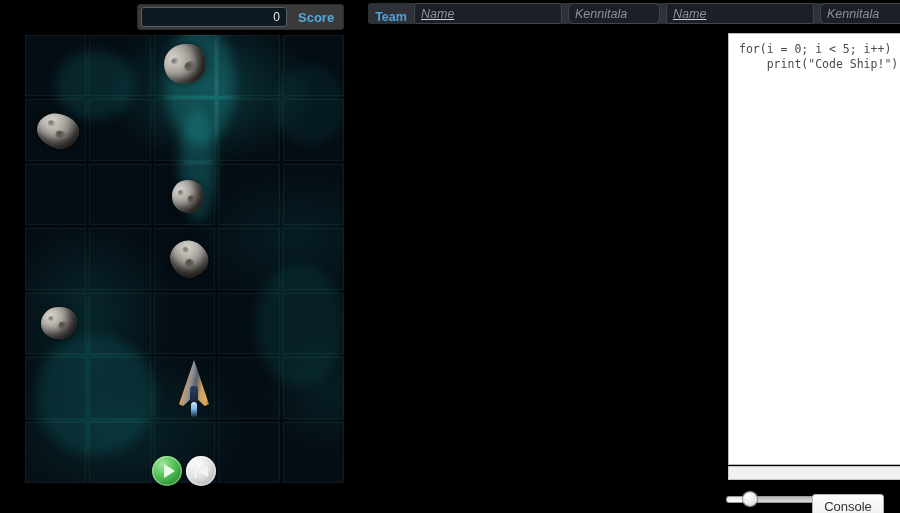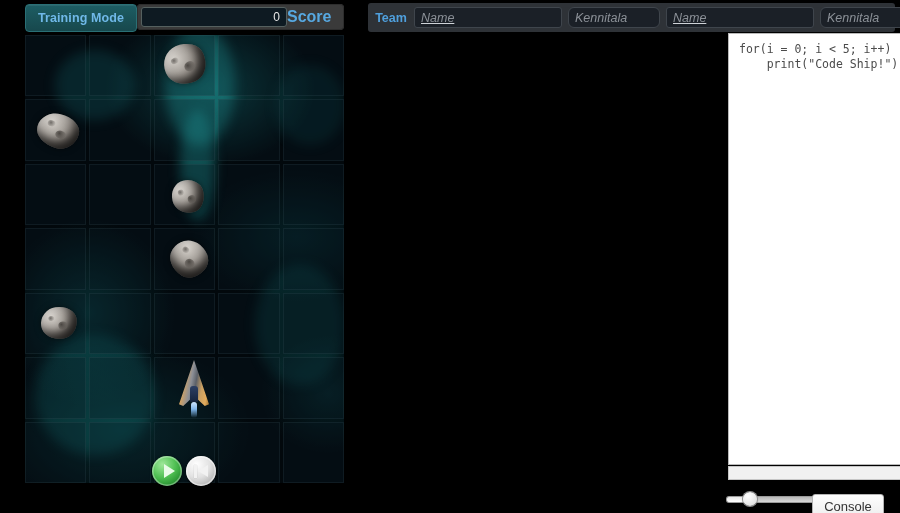--- a/index.html
+++ b/index.html
@@ -30,21 +30,21 @@
     box-shadow:0 0 0 1px #2d2d2d inset;
   }
   #score-value-box{
     margin-left:4px;width:146px;height:20px;background:#0e1a22;
     border:1px solid #55605f;border-radius:3px;
     display:flex;align-items:center;justify-content:flex-end;
     padding-right:6px;box-sizing:border-box;
     color:#e6e6e6;font-size:12px;
   }
   #score-label{
-    margin-left:0;color:#57a8e0;font-size:16px;font-weight:bold;
+    margin-left:11px;color:#57a8e0;font-size:13px;font-weight:bold;
   }
 
   
   #board{
     position:absolute;left:25px;top:35px;width:319px;height:448px;
     background:
       radial-gradient(ellipse 150px 110px at 58% 12%, rgba(34,200,200,.30), rgba(0,0,0,0) 70%),
       radial-gradient(ellipse 120px 130px at 20% 62%, rgba(26,170,175,.22), rgba(0,0,0,0) 72%),
       radial-gradient(ellipse 140px 90px at 85% 45%, rgba(20,150,160,.16), rgba(0,0,0,0) 75%),
       radial-gradient(ellipse 180px 120px at 30% 88%, rgba(30,190,190,.18), rgba(0,0,0,0) 72%),
@@ -132,22 +132,22 @@
   }
   #reset-button .glyph .tri{
     position:absolute;left:4px;top:0;width:0;height:0;
     border-right:10px solid #f2f2f2;border-top:6.5px solid transparent;border-bottom:6.5px solid transparent;
   }
 
   
   #editor-panel{position:absolute;left:360px;top:0;width:540px;height:513px;background:#000;}
 
   #team-bar{
-    position:absolute;left:8px;top:3px;width:527px;height:29px;
-    background:#2e3237;border-radius:3px;display:flex;align-items:center;
+    position:absolute;left:8px;top:3px;width:527px;height:21px;
+    background:#2e3237;border-radius:3px;display:flex;align-items:flex-end;
   }
   #team-label{
     width:46px;text-align:center;color:#4f9fdc;font-size:12.5px;font-weight:bold;flex:0 0 auto;
   }
   .team-input{
     height:21px;background:#1b2027;border:1px solid #3f454c;border-radius:3px;
     color:#cfd3d8;font-size:12.5px;font-style:italic;
     padding:0 6px;box-sizing:border-box;outline:none;margin-right:6px;
     font-family:"Liberation Sans",sans-serif;
   }
@@ -195,21 +195,20 @@
     color:#333;font-size:13px;display:flex;align-items:center;justify-content:center;
     cursor:pointer;
   }
 </style>
 </head>
 <body>
 
 <div id="game-panel">
 
   <div id="game-topbar">
-    <div id="training-mode-btn">Training Mode</div>
 
     <div id="score-wrap">
       <div id="score-value-box">0</div>
       <div id="score-label">Score</div>
     </div>
   </div>
 
   <div id="board">
 
     <div class="wisp" style="left:140px;top:-10px;width:70px;height:120px;background:rgba(45,220,215,.30);"></div>

